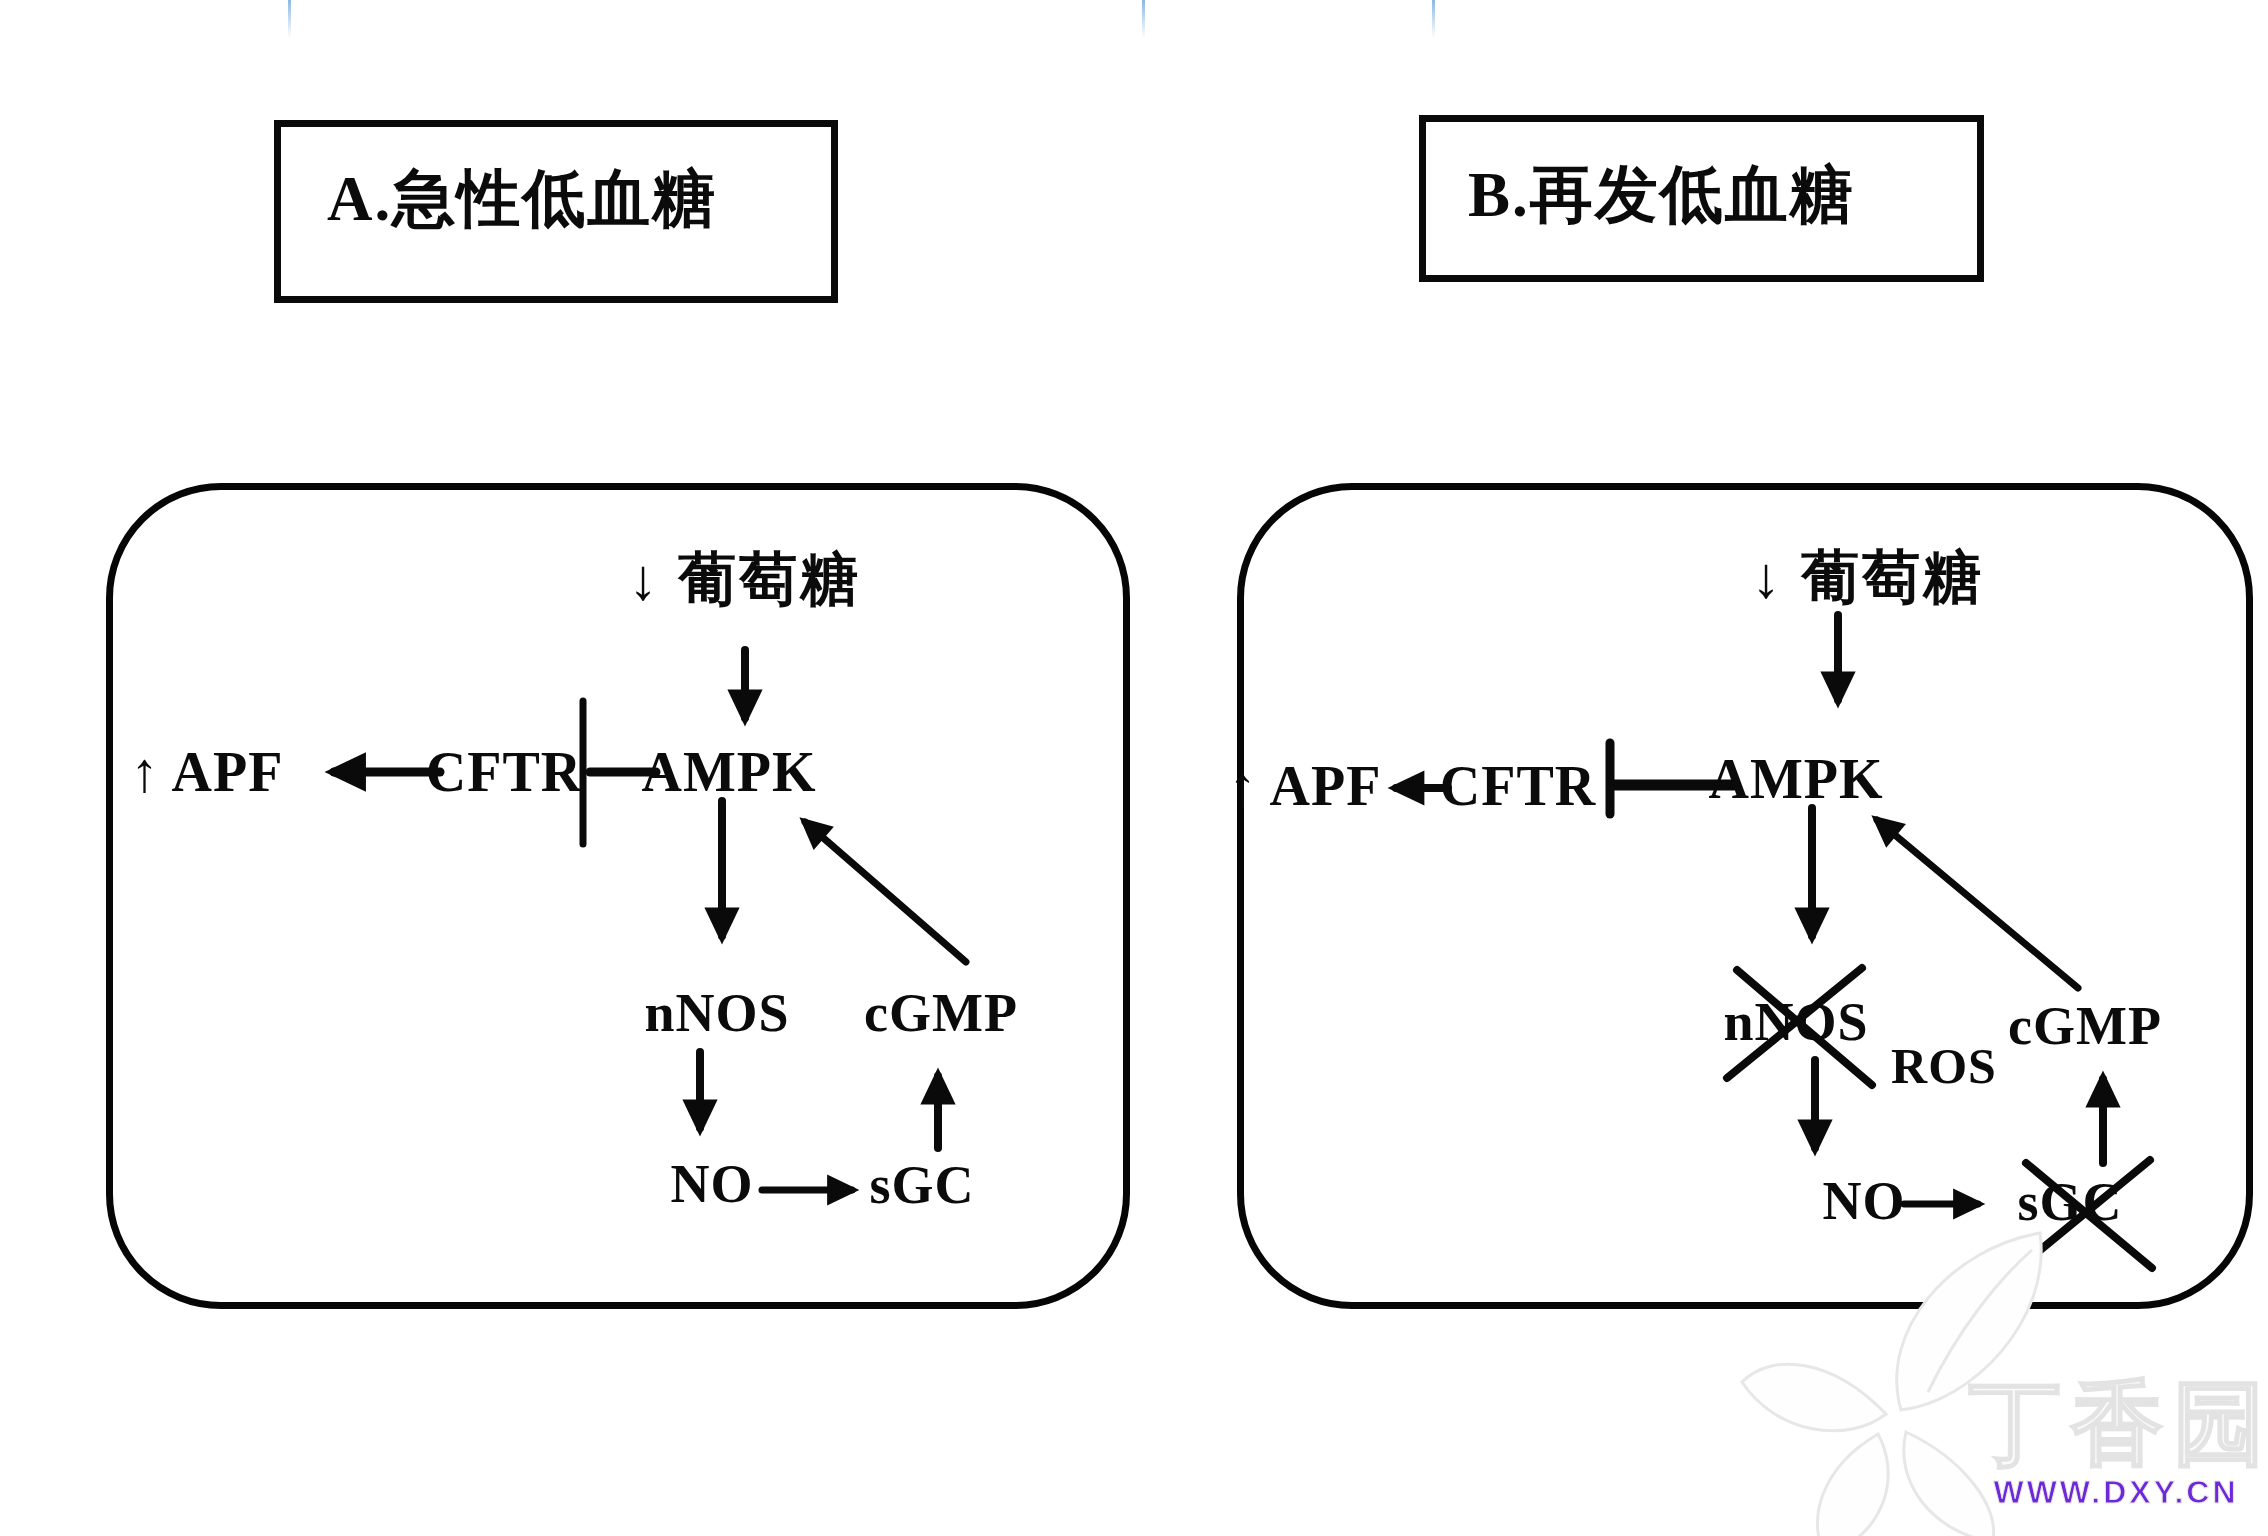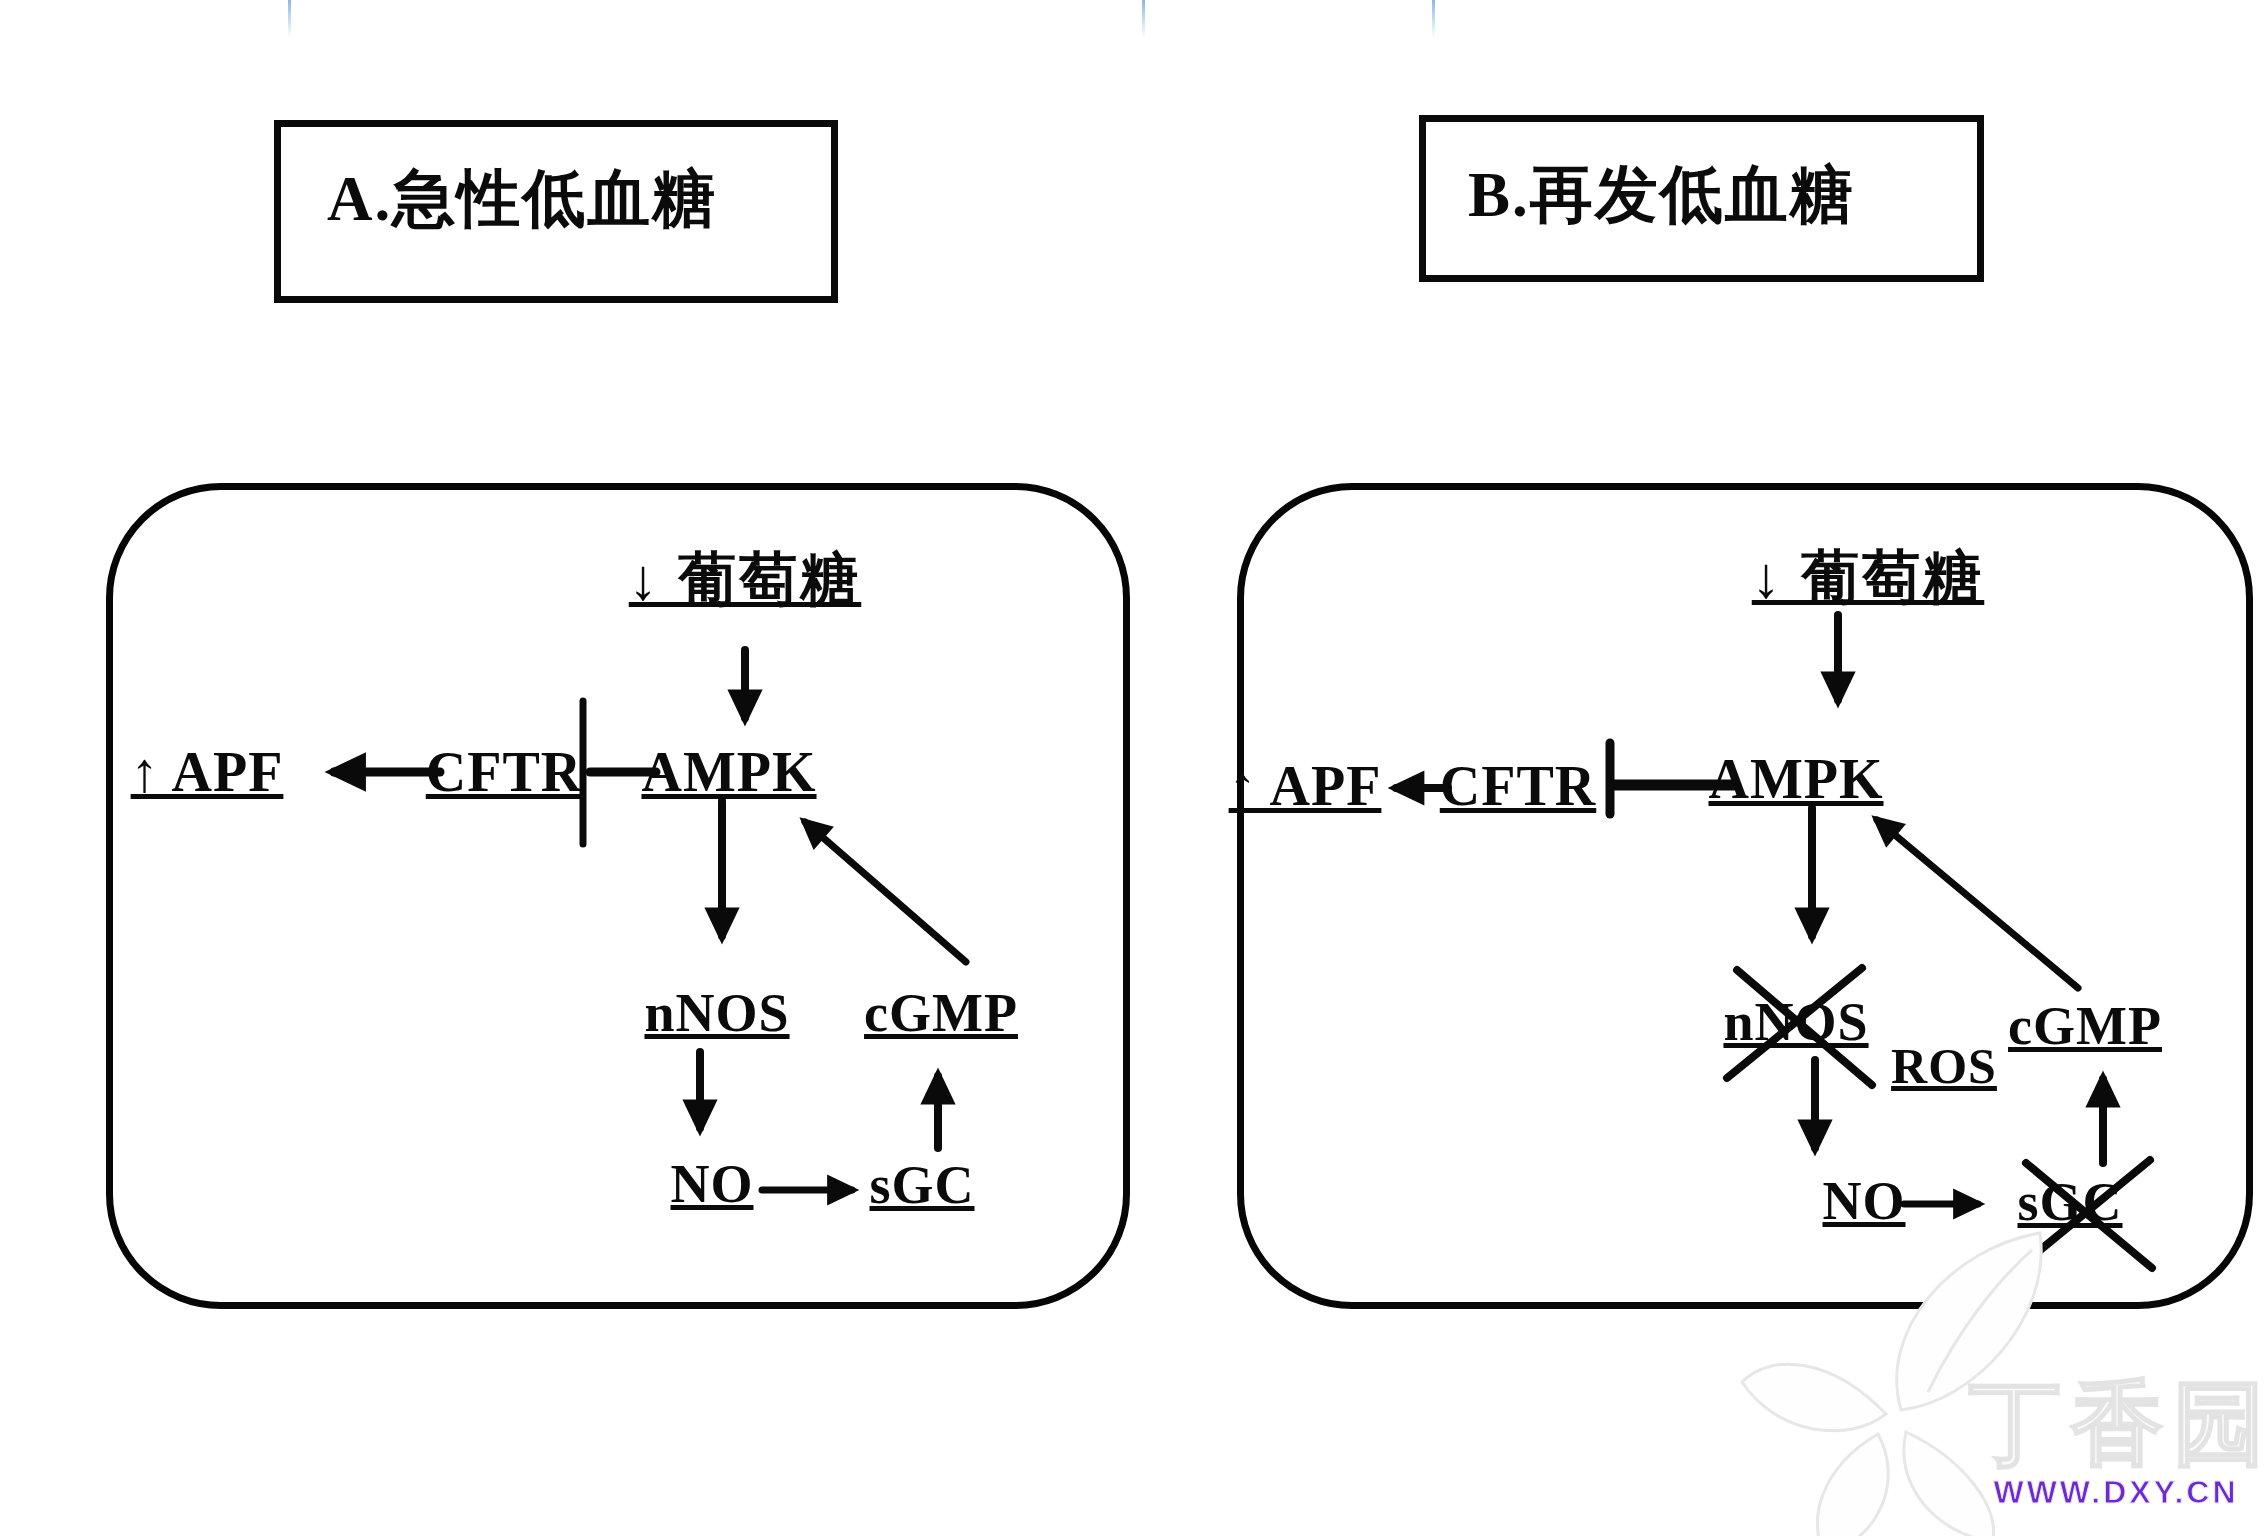--- a/index.html
+++ b/index.html
@@ -26,21 +26,20 @@
   .panel{
     position:absolute;border:7px solid #060606;border-radius:115px;
     box-sizing:border-box;background:transparent;
   }
   .panel-a{left:106px;top:483px;width:1024px;height:826px;}
   .panel-b{left:1237px;top:483px;width:1016px;height:826px;}
   .node{
     position:absolute;transform:translate(-50%,-50%);
     font-weight:600;white-space:nowrap;letter-spacing:1px;
     font-family:"Liberation Serif","DejaVu Serif",serif;
-    text-decoration:underline;
   }
   .cjk{letter-spacing:3px;}
   .overlay{position:absolute;left:0;top:0;width:2268px;height:1536px;pointer-events:none;}
   .wm-brand{
     position:absolute;left:2122px;top:1424px;transform:translate(-50%,-50%);
     font-size:92px;font-weight:700;letter-spacing:10px;white-space:nowrap;
     color:#fbfbfb;-webkit-text-stroke:2px #e3e3e3;
   }
   .wm-url{
     position:absolute;left:2116px;top:1492px;transform:translate(-50%,-50%);

